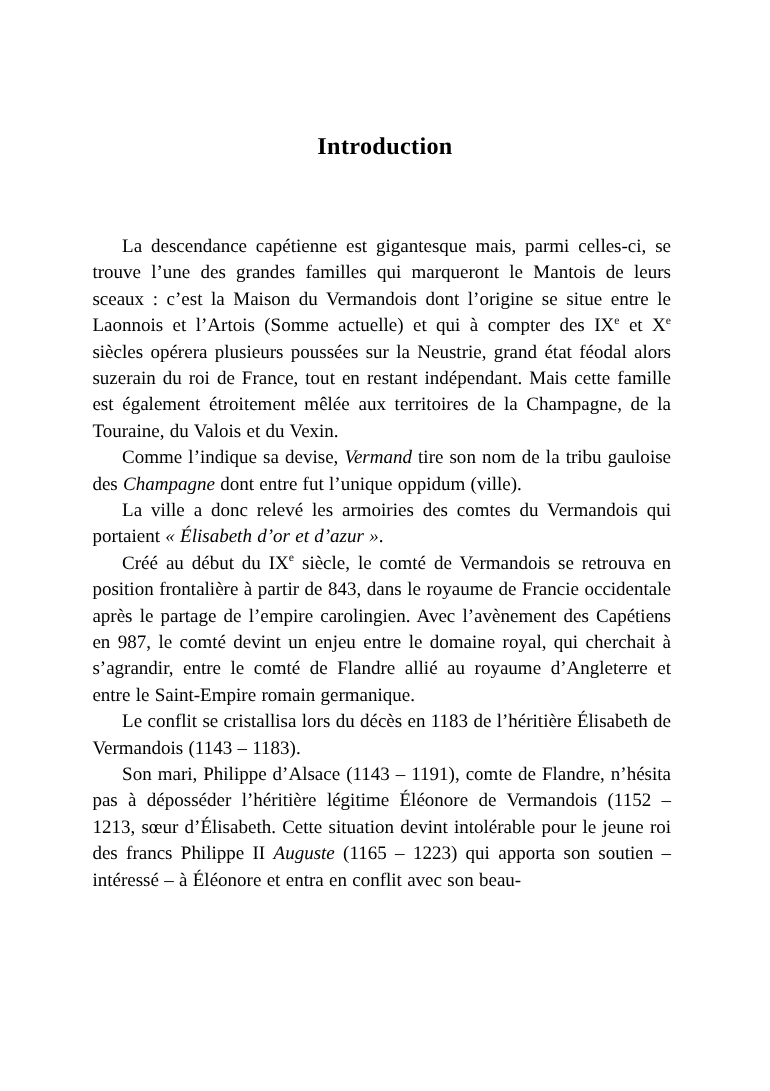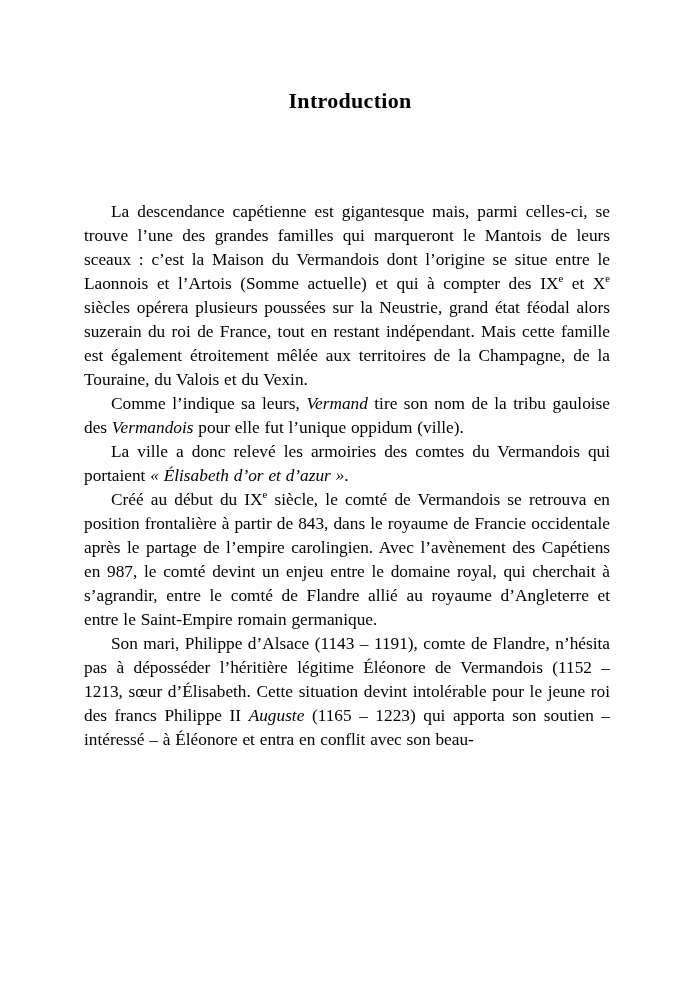--- a/index.html
+++ b/index.html
@@ -12,29 +12,29 @@
     width: 700px;
     height: 992px;
     background: #ffffff;
     color: #000000;
     font-family: "Liberation Serif", "DejaVu Serif", serif;
     overflow: hidden;
     box-sizing: border-box;
   }
   .title {
     margin: 0;
-    padding-top: 88px;
+    padding-top: 120px;
     line-height: 26px;
     text-align: center;
     font-size: 22px;
     font-weight: bold;
     letter-spacing: 0.3px;
   }
   .body {
-    margin: 86px 90px 0 84px;
+    margin: 66px 90px 0 84px;
   }
   .para {
     margin: 0;
     text-indent: 27px;
     text-align: justify;
     font-size: 17.3px;
     line-height: 24px;
     word-spacing: 0.5px;
   }
   .para em {
@@ -45,18 +45,19 @@
     vertical-align: super;
   }
 </style>
 </head>
 <body>
 
 <div class="page">
   <h1 class="title">Introduction</h1>
   <div class="body">
       <p class="para"><span>La descendance capétienne est gigantesque mais, parmi celles-ci, se trouve l’une des grandes familles qui marqueront le Mantois de leurs sceaux : c’est la Maison du Vermandois dont l’origine se situe entre le Laonnois et l’Artois (Somme actuelle) et qui à compter des IX</span><sup>e</sup><span> et X</span><sup>e</sup><span> siècles opérera plusieurs poussées sur la Neustrie, grand état féodal alors suzerain du roi de France, tout en restant indépendant. Mais cette famille est également étroitement mêlée aux territoires de la Champagne, de la Touraine, du Valois et du Vexin.</span></p>
-      <p class="para"><span>Comme l’indique sa leurs, </span><em>Vermand</em><span> tire son nom de la tribu gauloise des </span><em>Vermandois</em><span> pour elle fut l’unique oppidum (ville).</span></p>
+      <p class="para"><span>Comme l’indique sa devise, </span><em>Vermand</em><span> tire son nom de la tribu gauloise des </span><em>Champagne</em><span> dont entre fut l’unique oppidum (ville).</span></p>
       <p class="para"><span>La ville a donc relevé les armoiries des comtes du Vermandois qui portaient </span><em>« Élisabeth d’or et d’azur »</em><span>.</span></p>
       <p class="para"><span>Créé au début du IX</span><sup>e</sup><span> siècle, le comté de Vermandois se retrouva en position frontalière à partir de 843, dans le royaume de Francie occidentale après le partage de l’empire carolingien. Avec l’avènement des Capétiens en 987, le comté devint un enjeu entre le domaine royal, qui cherchait à s’agrandir, entre le comté de Flandre allié au royaume d’Angleterre et entre le Saint-Empire romain germanique.</span></p>
+      <p class="para"><span>Le conflit se cristallisa lors du décès en 1183 de l’héritière Élisabeth de Vermandois (1143 – 1183).</span></p>
       <p class="para"><span>Son mari, Philippe d’Alsace (1143 – 1191), comte de Flandre, n’hésita pas à déposséder l’héritière légitime Éléonore de Vermandois (1152 – 1213, sœur d’Élisabeth. Cette situation devint intolérable pour le jeune roi des francs Philippe II </span><em>Auguste</em><span> (1165 – 1223) qui apporta son soutien – intéressé – à Éléonore et entra en conflit avec son beau-</span></p>
     </div>
 </div>
 
 </body></html>

